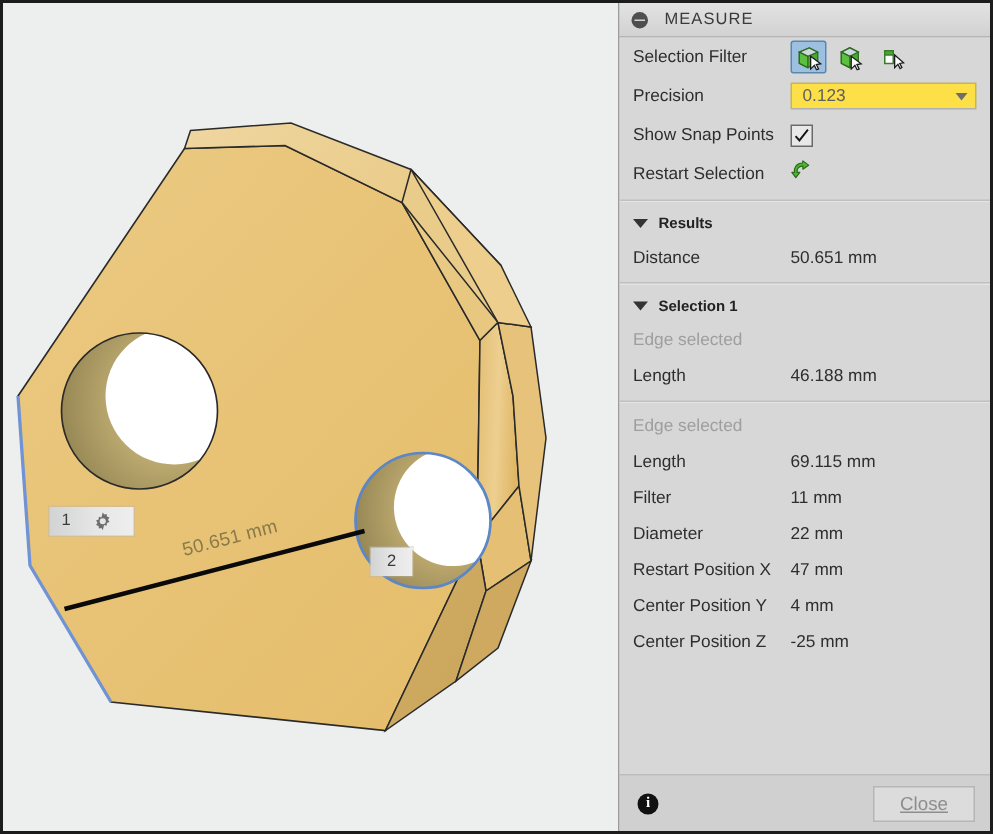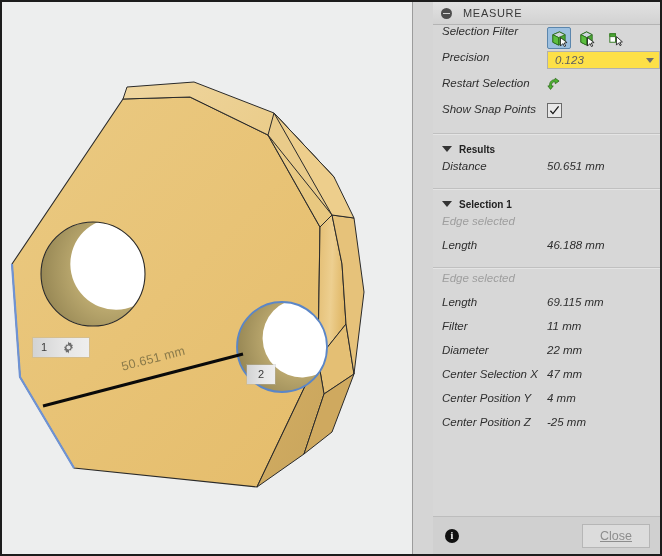--- a/index.html
+++ b/index.html
@@ -76,21 +76,20 @@
     position: absolute;
     left: 410px;
     top: 0;
     width: 248px;
     height: 552px;
     background: #d5d5d5;
     border-left: 1px solid #9c9c9c;
     box-sizing: border-box;
     display: flex;
     flex-direction: column;
-    padding-left: 20px;
   }
   #panel-title {
     height: 23px;
     background: linear-gradient(to bottom, #e2e2e2 0%, #d2d2d2 100%);
     border-bottom: 1px solid #b4b4b4;
     display: flex;
     align-items: center;
     padding-left: 8px;
     box-sizing: border-box;
     flex: 0 0 auto;
@@ -116,24 +115,24 @@
   }
 
   #panel-body {
     flex: 1 1 auto;
     background: #d7d7d7;
     overflow: hidden;
   }
 
   .row {
     display: flex;
+    align-items: center;
     height: 24px;
     padding-left: 9px;
     box-sizing: border-box;
-    font-style: italic;
   }
   .row .lbl {
     width: 105px;
     font-size: 11.5px;
     color: #2e2e2e;
     flex: 0 0 auto;
   }
   .row .val {
     font-size: 11.5px;
     color: #2e2e2e;
@@ -371,37 +370,37 @@
 
       <div class="row" style="height:26px;">
         <span class="lbl">Precision</span>
         <span class="dropdown">
           <span>0.123</span>
           <span class="caret"></span>
         </span>
       </div>
 
       <div class="row" style="height:26px;">
+        <span class="lbl">Show Snap Points</span>
+        <span class="checkbox">
+          <svg width="11" height="11" viewBox="0 0 12 12">
+            <path d="M1.5 6.3 L4.3 9.4 L10.5 1.6" fill="none" stroke="#141414" stroke-width="1.4"></path>
+          </svg>
+        </span>
+      </div>
+
+      <div class="row" style="height:26px;">
         <span class="lbl">Restart Selection</span>
         <span>
           <svg width="16" height="16" viewBox="0 0 18 18">
             <path d="M9 3 C4.5 3 2.5 6.5 3 10 L1 10 L4 14 L7 10 L5 10 C4.7 7.5 6 5.2 9.3 5.4 L9.3 7.6 L13.6 4.6 L9.3 1.4 Z" fill="#4cb62f" stroke="#2e6b1c" stroke-width="0.9" stroke-linejoin="round"></path>
           </svg>
         </span>
       </div>
 
-      <div class="row" style="height:26px;">
-        <span class="lbl">Show Snap Points</span>
-        <span class="checkbox">
-          <svg width="11" height="11" viewBox="0 0 12 12">
-            <path d="M1.5 6.3 L4.3 9.4 L10.5 1.6" fill="none" stroke="#141414" stroke-width="1.4"></path>
-          </svg>
-        </span>
-      </div>
-
       <div class="sep"></div>
 
       <div id="sections-host">
           <div class="sec-head">
             <span class="tri"></span>
             <span class="sname">Results</span>
           </div>
           <div class="row">
             <span class="lbl">Distance</span>
             <span class="val">50.651 mm</span>
@@ -430,21 +429,21 @@
           </div>
           <div class="row">
             <span class="lbl">Filter</span>
             <span class="val">11 mm</span>
           </div>
           <div class="row">
             <span class="lbl">Diameter</span>
             <span class="val">22 mm</span>
           </div>
           <div class="row">
-            <span class="lbl">Center Selection X</span>
+            <span class="lbl">Restart Position X</span>
             <span class="val">47 mm</span>
           </div>
           <div class="row">
             <span class="lbl">Center Position Y</span>
             <span class="val">4 mm</span>
           </div>
           <div class="row">
             <span class="lbl">Center Position Z</span>
             <span class="val">-25 mm</span>
           </div>

